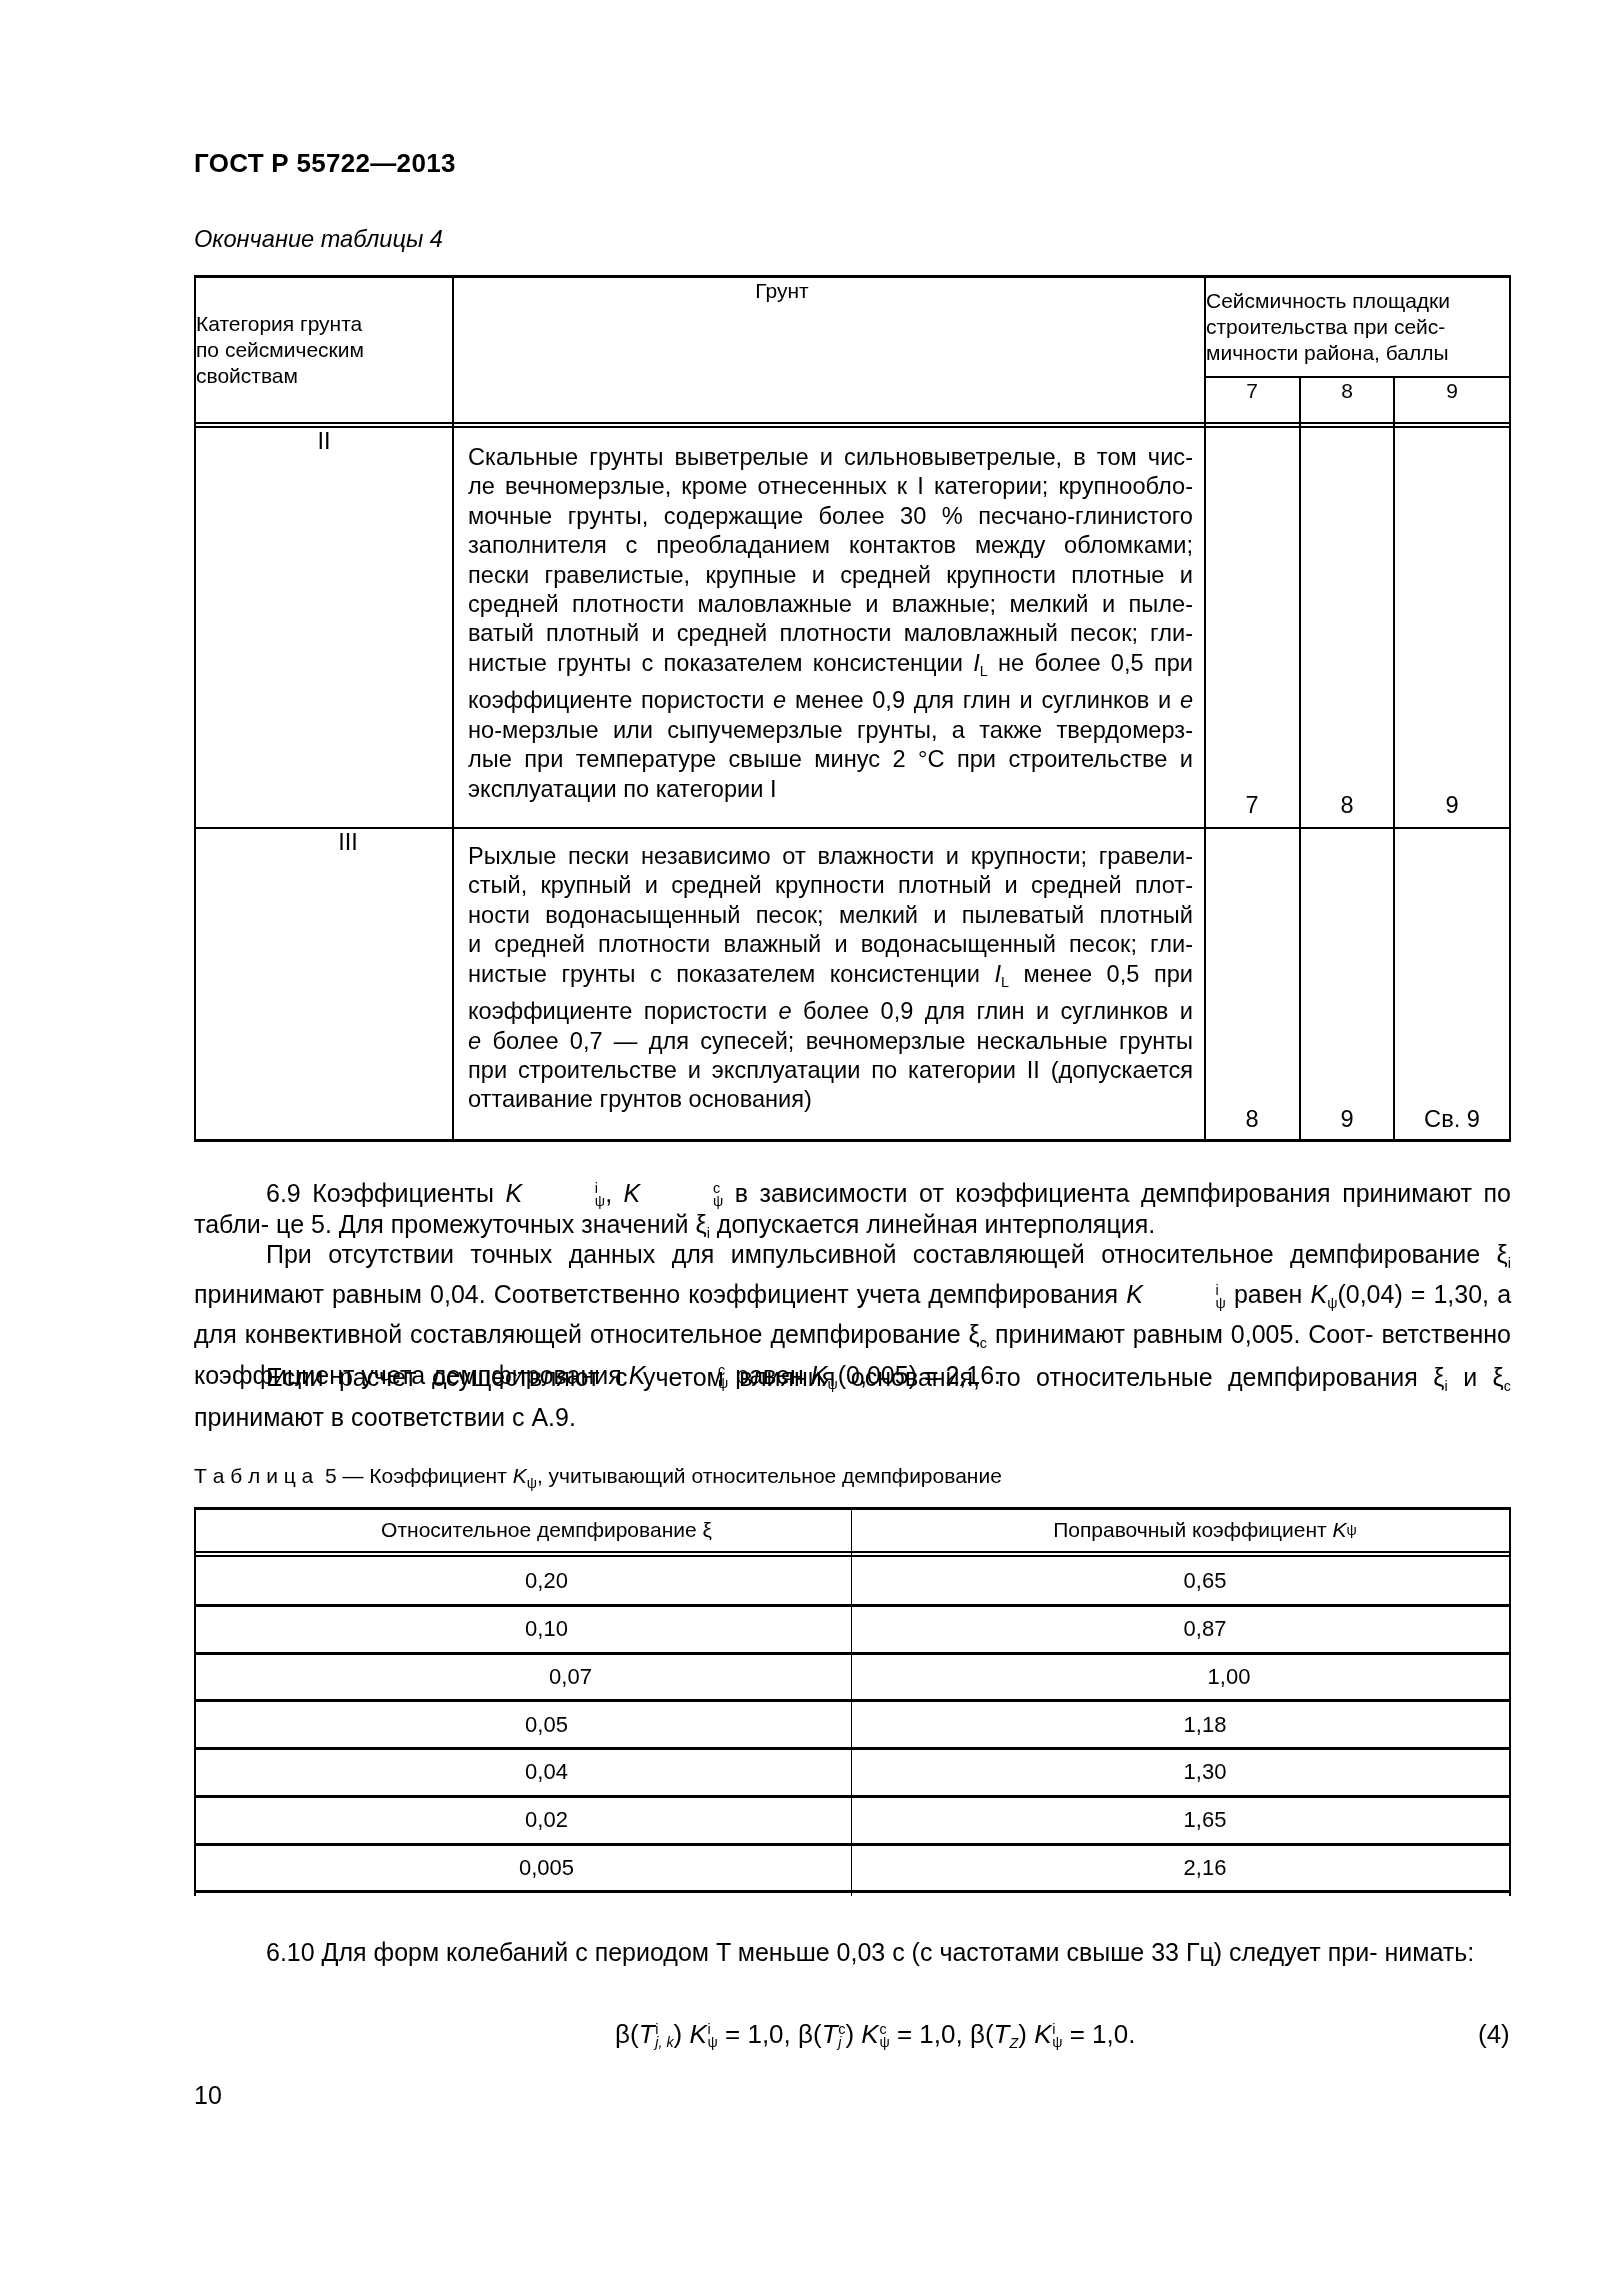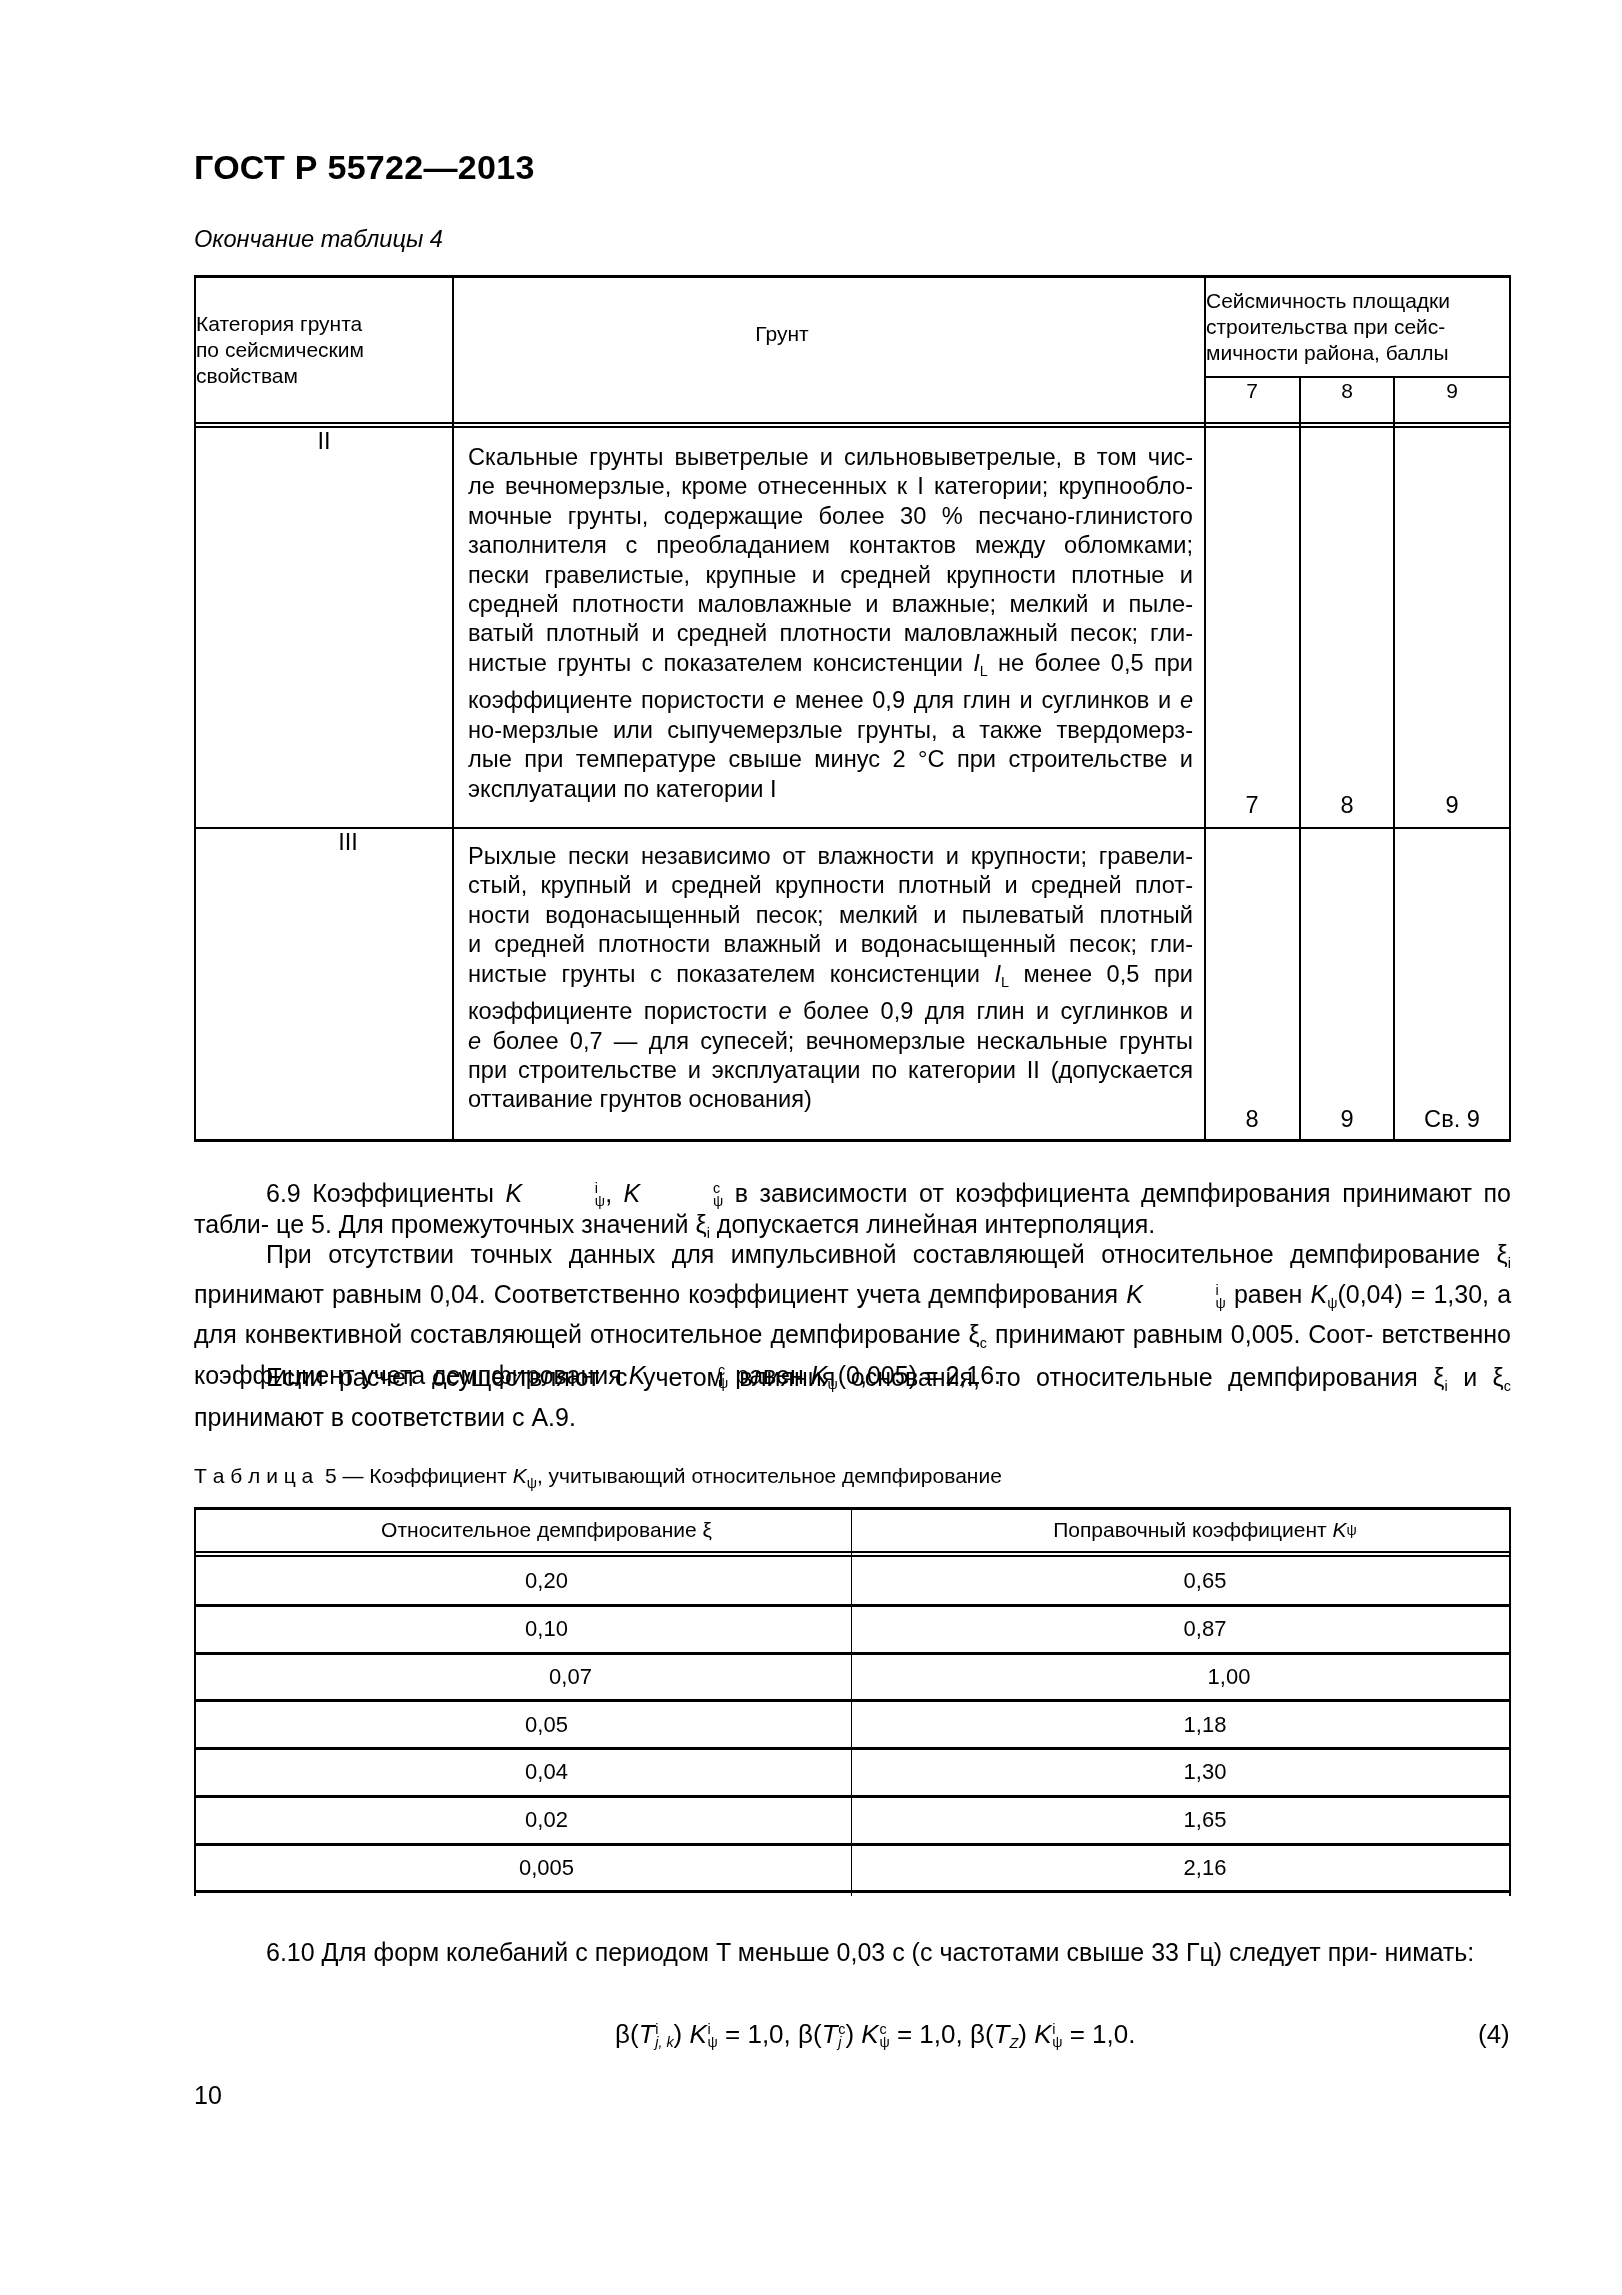--- a/index.html
+++ b/index.html
@@ -1,19 +1,19 @@
 <!DOCTYPE html>
 <html style="font-size:10.5px"><head>
 <meta charset="utf-8">
 <style>
   html, body { margin: 0; padding: 0; background: #ffffff; }
   body { width: 1623px; height: 2295px; position: relative; overflow: hidden;
          font-family: "Liberation Sans", sans-serif; color: #000; }
   .abs { position: absolute; }
-  .hdr-title { left: 194px; top: 148px; font-size: 34px; font-weight: bold; letter-spacing: 0.3px; }
+  .hdr-title { left: 194px; top: 148px; font-size: 26px; font-weight: bold; letter-spacing: 0.3px; }
   .t4-caption { left: 194px; top: 226px; font-size: 23.6px; font-style: italic; }
 
   
   .t4 { position: absolute; left: 194px; top: 275px; width: 1317px; }
   .t4-box { position: absolute; box-sizing: border-box; }
   .bline { position: absolute; background: #000; }
   .cell-center { display: flex; align-items: flex-start; justify-content: center; text-align: center; }
   .hcell { font-size: 21px; line-height: 26px; }
   .body-text { font-size: 23.6px; line-height: 29.4px; text-align: justify; text-align-last: justify; }
   .num { font-size: 23.6px; position: absolute; }
@@ -59,21 +59,21 @@
 
   <div class="bline" style="left:1010px;top:101px;width:306px;height:2px;"></div>
 
   <div class="bline" style="left:0;top:552px;width:1317px;height:2px;"></div>
 
   <div class="t4-box cell-center hcell" style="left:2px;top:2.6px;width:256px;height:144px;flex-direction:column;">
     <span>Категория грунта</span>
     <span>по сейсмическим</span>
     <span>свойствам</span>
   </div>
-  <div class="t4-box cell-center hcell" style="left:260px;top:2.6px;width:656px;height:144px;margin-top:43px;">Грунт</div>
+  <div class="t4-box cell-center hcell" style="left:260px;top:2.6px;width:656px;height:144px;">Грунт</div>
   <div class="t4-box cell-center hcell" style="left:1012px;top:2.6px;width:302px;height:99px;flex-direction:column;">
     <span>Сейсмичность площадки</span>
     <span>строительства при сейс-</span>
     <span>мичности района, баллы</span>
   </div>
   <div class="t4-box cell-center hcell" style="left:1012px;top:103px;width:92px;height:43px;">7</div>
   <div class="t4-box cell-center hcell" style="left:1107px;top:103px;width:92px;height:43px;">8</div>
   <div class="t4-box cell-center hcell" style="left:1201px;top:103px;width:114px;height:43px;">9</div>
 
   <div class="t4-box cell-center" style="left:2px;top:153px;width:256px;height:399px;font-size:23.6px;">II</div>

